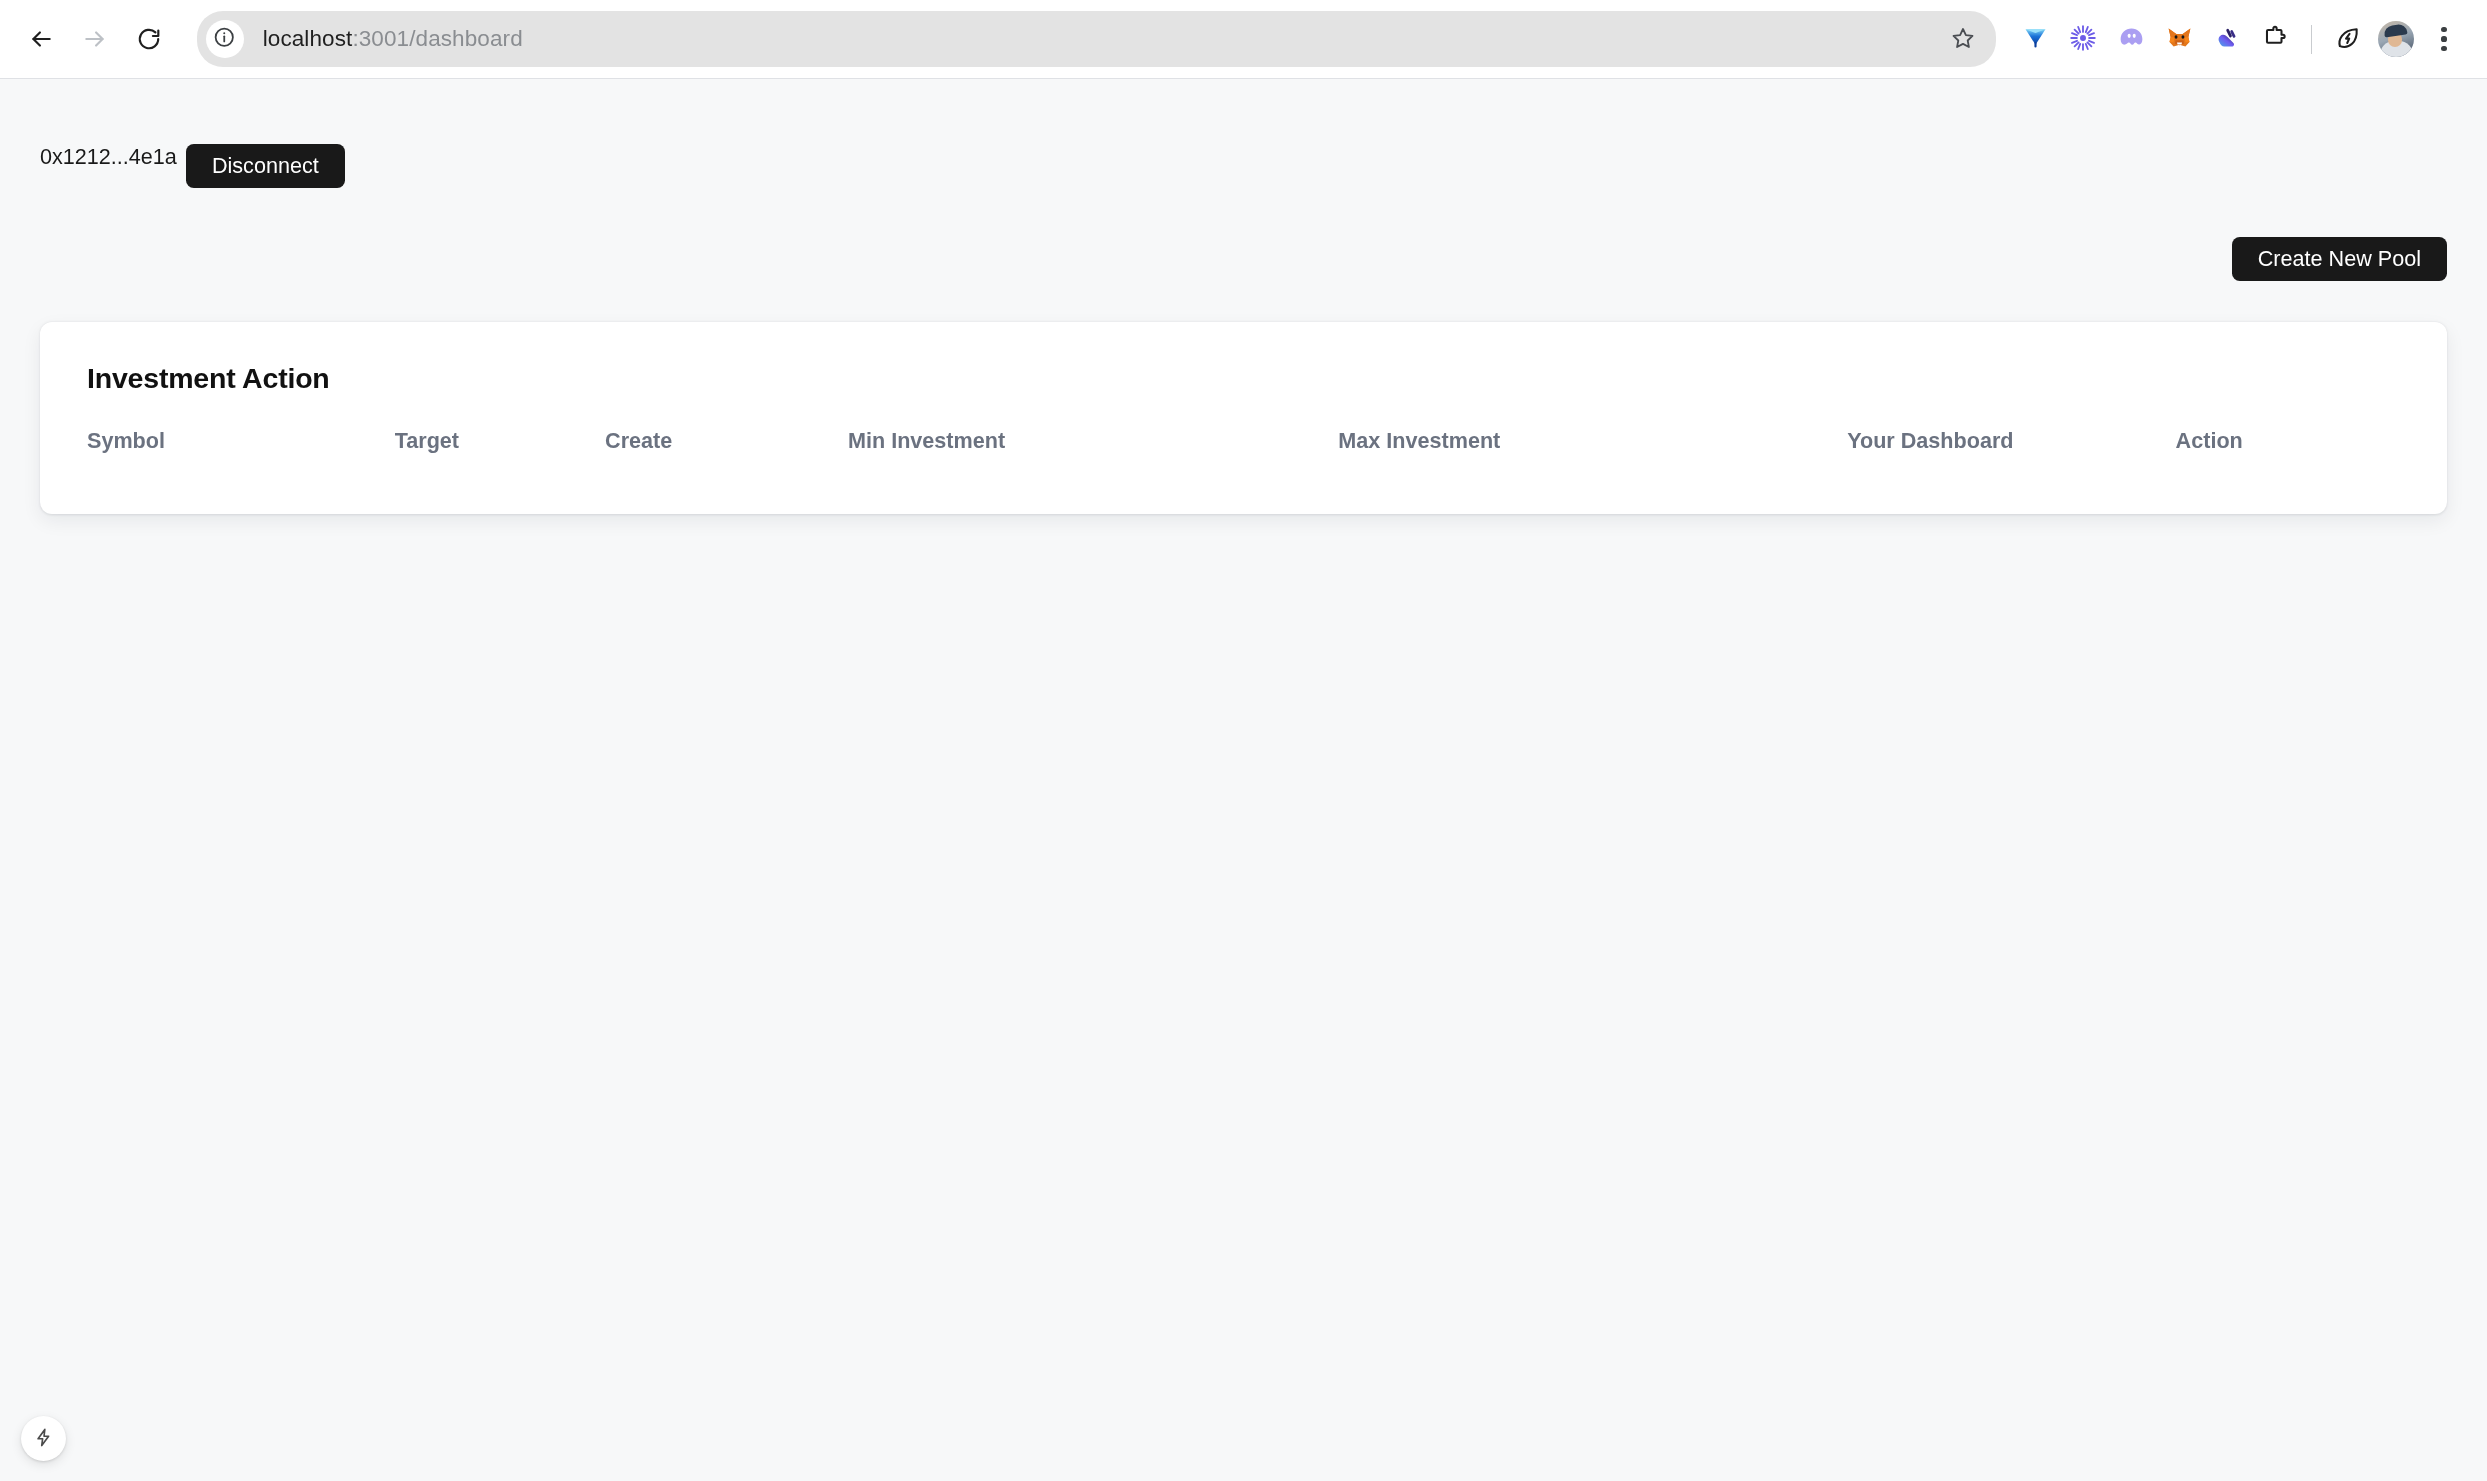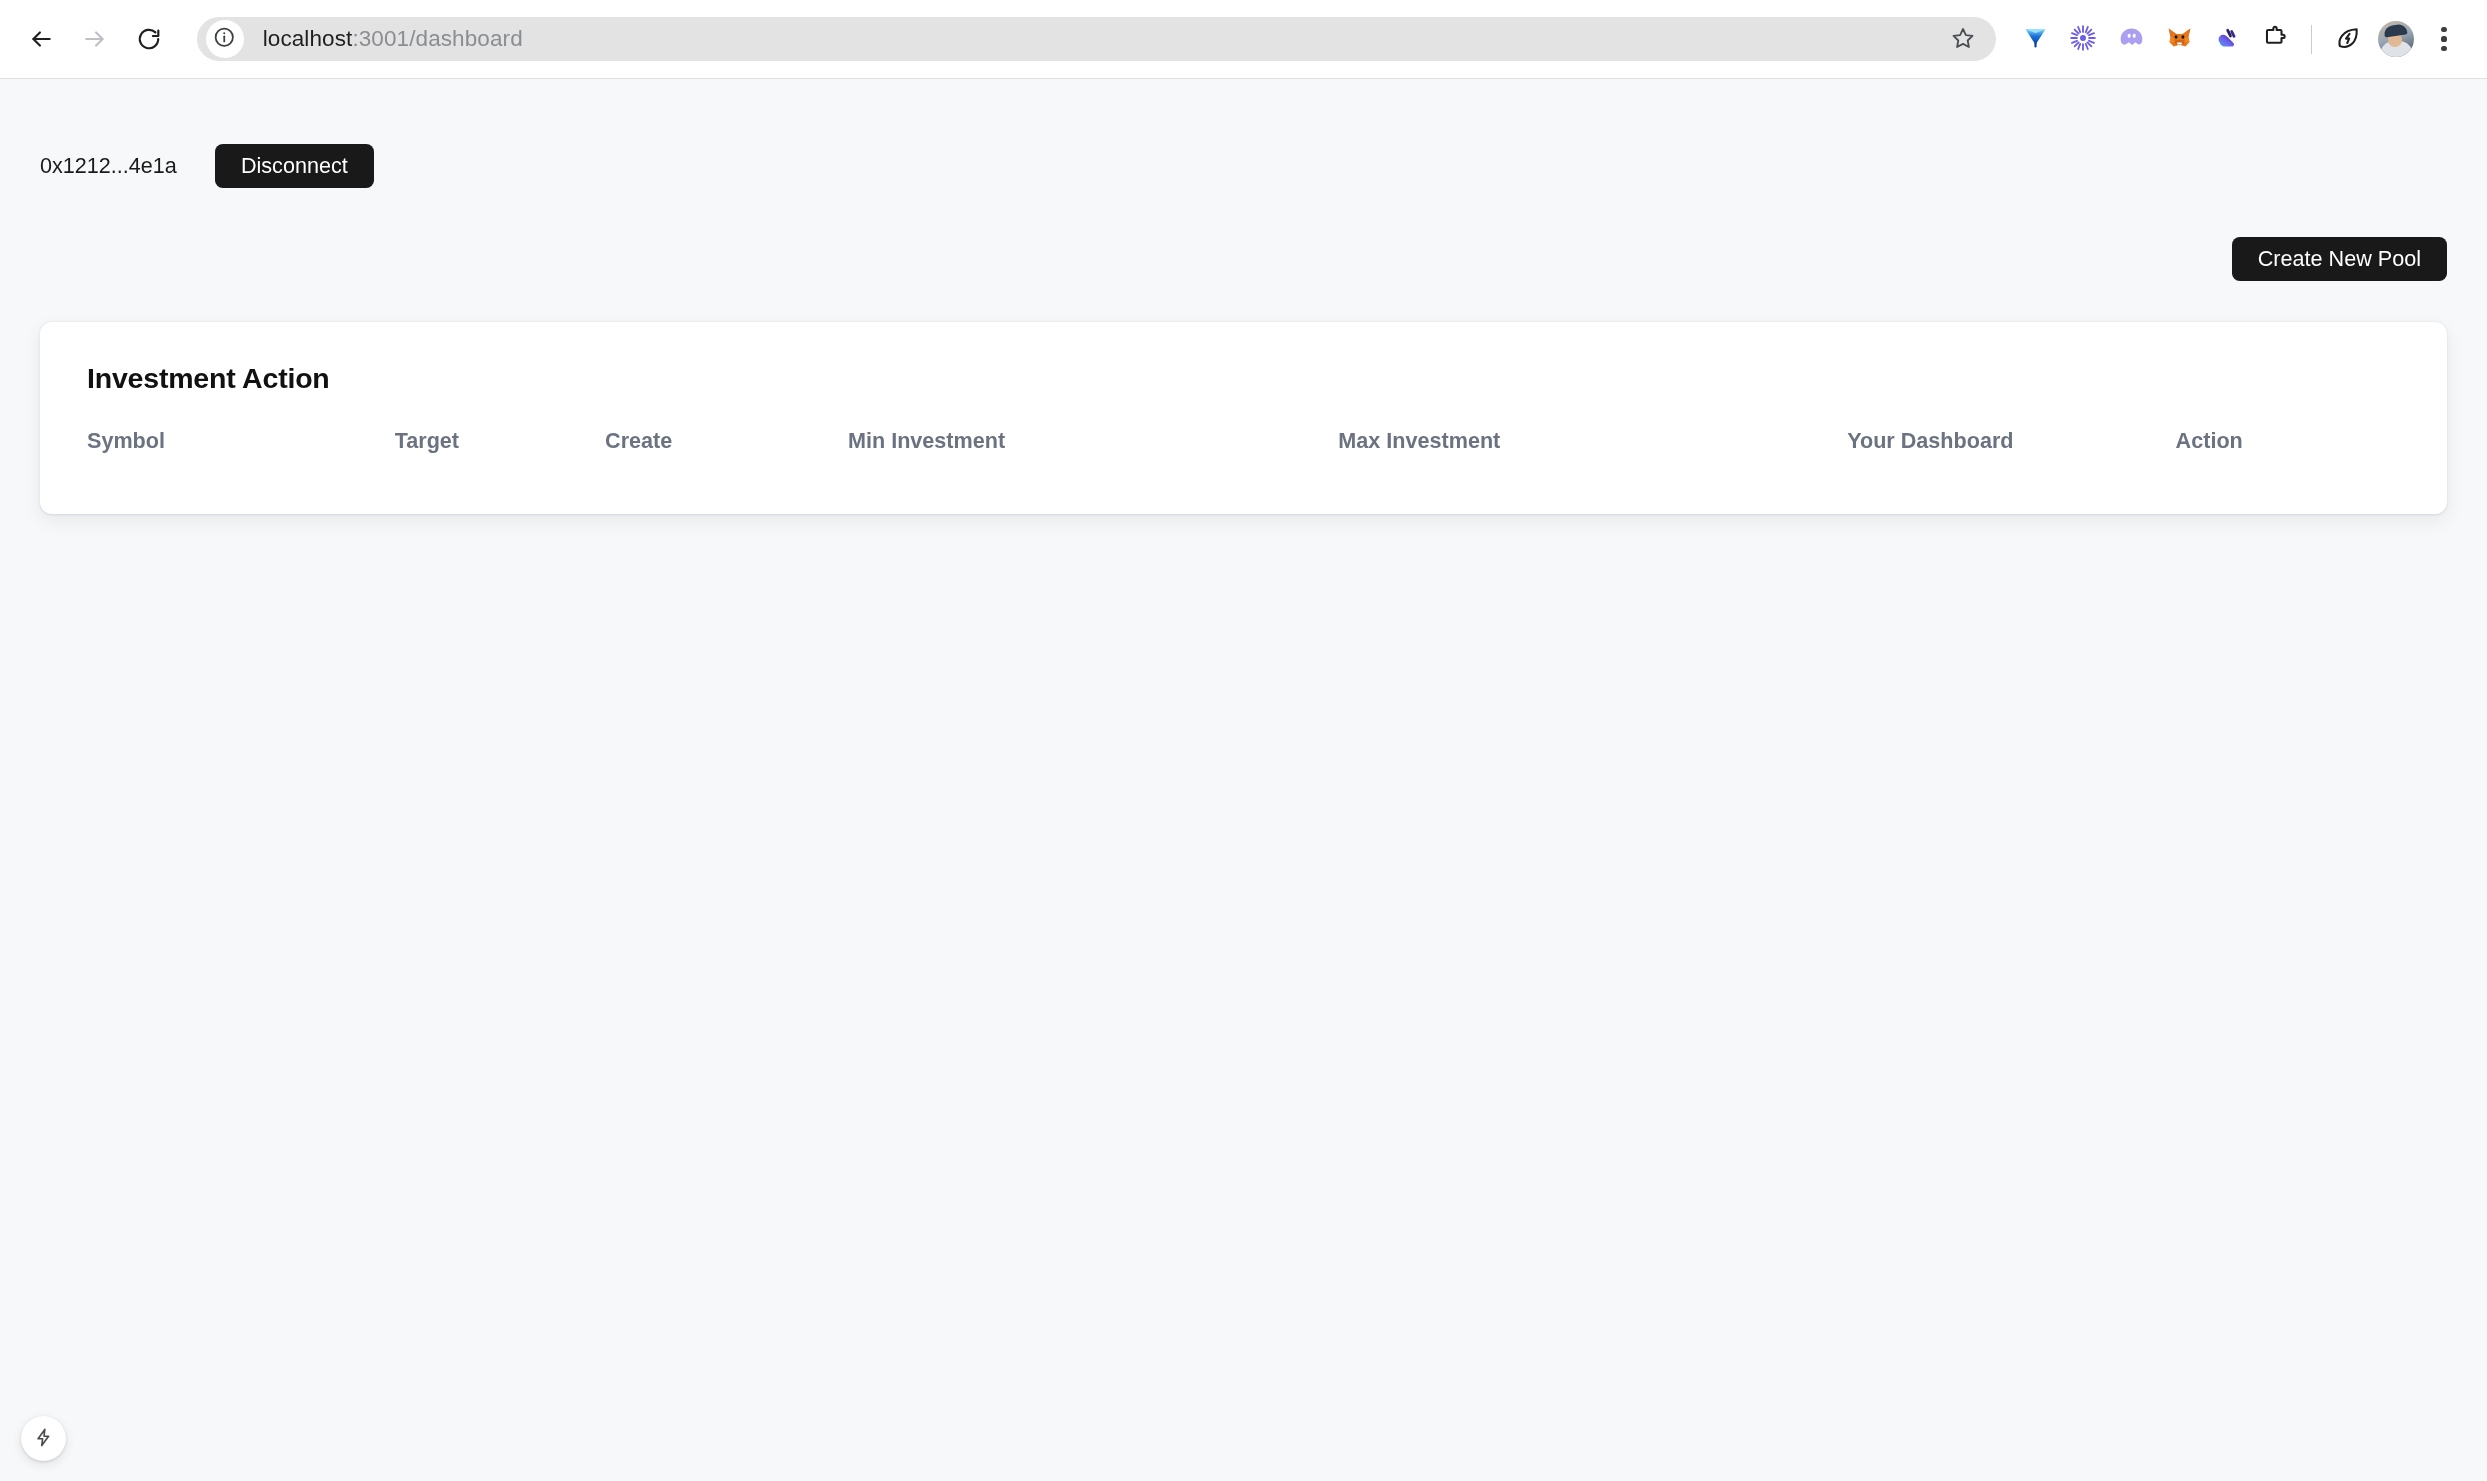--- a/index.html
+++ b/index.html
@@ -36,21 +36,21 @@
     justify-content: center;
     flex: 0 0 auto;
     background: transparent;
     border: none;
     cursor: pointer;
   }
   .nav-btn svg { display: block; }
 
   .omnibox {
     flex: 1 1 auto;
-    height: 44px;
+    height: 56px;
     margin-left: 21px;
     margin-right: 15.5px;
     background: #e3e3e3;
     border-radius: 26px;
     display: flex;
     align-items: center;
     padding: 0 7px 0 7px;
     cursor: text;
     position: relative;
   }
@@ -171,22 +171,22 @@
   }
   .page-subtitle {
     font-size: 21.6px;
     color: #6b7280;
     margin-top: 12px;
     line-height: 1.2;
   }
 
   .wallet-area {
     display: flex;
-    align-items: center;
-    gap: 38px;
+    align-items: flex-start;
+    gap: 9px;
     margin-top: 17.3px;
   }
   .wallet-address {
     font-size: 21.6px;
     color: #1a1a1a;
     white-space: nowrap;
   }
 
   .btn-dark {
     background: #191919;

